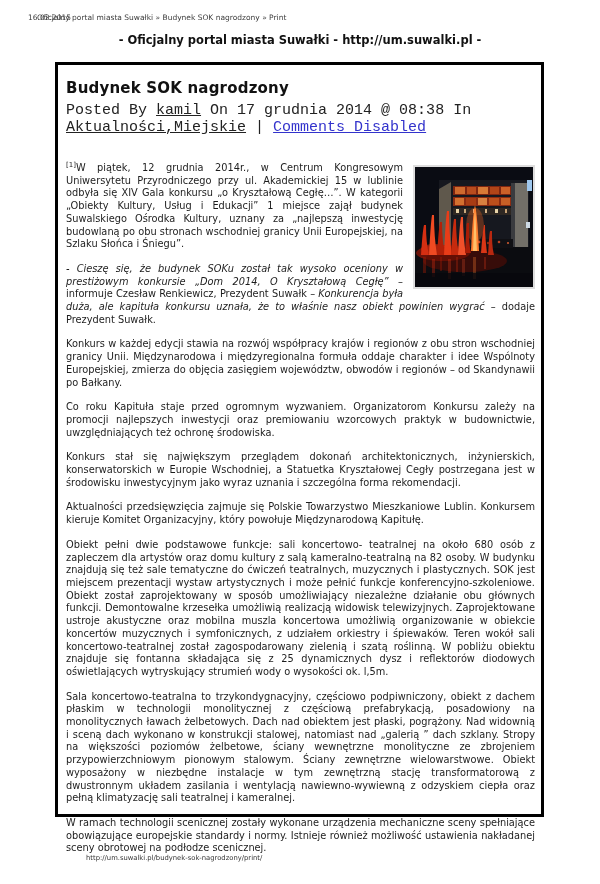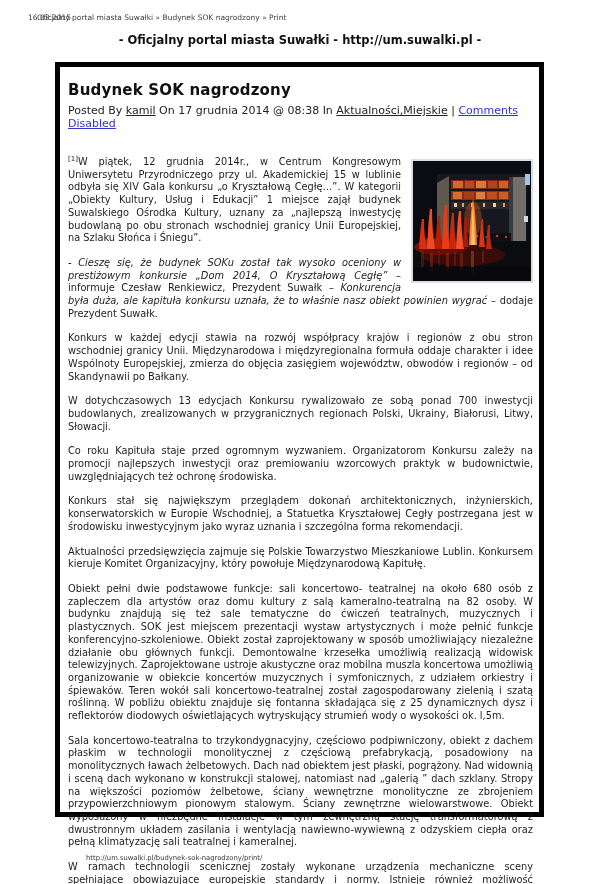--- a/index.html
+++ b/index.html
@@ -17,32 +17,32 @@
   }
   .print-date { position: absolute; left: 28px; top: 0; }
   .breadcrumb { display: block; text-align: left; }
   .site-banner {
     position: absolute; top: 33px; left: 0; width: 600px;
     text-align: center; font-weight: bold; font-size: 11.5px; color: #111;
   }
   .article-box {
     position: absolute; left: 55px; top: 62px;
     width: 489px; height: 755px;
-    border: 5px solid #000000;
+    border: 3px solid #000000;
     box-sizing: border-box;
     padding: 14px 6px 0 8px;
     overflow: visible;
     background: transparent;
   }
   .article-title {
     margin: 0 0 5px 0;
     font-size: 15px; font-weight: bold; color: #111;
     letter-spacing: 0.2px;
   }
-  .byline { font-size: 11px; color: #222; margin: 0; }
+  .byline { font-size: 15px; color: #222; margin: 0; font-family: Liberation Mono, monospace; }
   .plain-link { color: inherit; text-decoration: underline; cursor: pointer; }
   .blue-link { text-decoration: underline; cursor: pointer; }
   .content { font-size: 9.8px; line-height: 12.7px; text-align: justify; color: #1c1c1c; }
   .content p { margin: 0 0 12px 0; }
   .p-first { margin-top: 26px !important; }
   .seg-i { font-style: italic; }
   .seg-b { font-weight: normal; }
   .content sup { font-size: 7px; line-height: 0; }
   .photo-frame {
     float: right;
@@ -147,21 +147,20 @@
         <rect x="41" y="90" width="2" height="15" fill="#c62a0e" opacity="0.3"></rect>
         <rect x="47" y="92" width="3" height="17" fill="#f0502a" opacity="0.25"></rect>
         <rect x="58" y="90" width="3" height="22" fill="#ff7d2e" opacity="0.3"></rect>
         <rect x="69" y="90" width="2" height="12" fill="#d83616" opacity="0.3"></rect>
         <rect y="106" width="118" height="14" fill="#08080c" opacity="0.8"></rect>
       </svg>
     </div>
     <p class="p-first"><sup>[1]</sup><span>W piątek, 12 grudnia 2014r., w Centrum Kongresowym Uniwersytetu Przyrodniczego przy ul. Akademickiej 15 w lublinie odbyła się XIV Gala konkursu „o Kryształową Cegłę…”. W kategorii „Obiekty Kultury, Usług i Edukacji” 1 miejsce zajął budynek Suwalskiego Ośrodka Kultury, uznany za „najlepszą inwestycję budowlaną  po obu stronach wschodniej granicy Unii Europejskiej, na Szlaku Słońca i Śniegu”.</span></p>
     <p><span class="seg-i">- Cieszę się, że budynek SOKu został tak wysoko oceniony w prestiżowym konkursie „Dom 2014, O Kryształową Cegłę” – </span><span>informuje </span><span class="seg-b">Czesław Renkiewicz, Prezydent Suwałk</span><span> – </span><span class="seg-i">Konkurencja była duża, ale kapituła konkursu uznała, że to właśnie nasz obiekt powinien wygrać</span><span> – dodaje </span><span class="seg-b">Prezydent Suwałk</span><span>.</span></p>
     <p>Konkurs w każdej edycji stawia na rozwój współpracy krajów i regionów z obu stron wschodniej granicy Unii. Międzynarodowa i międzyregionalna formuła oddaje charakter i idee Wspólnoty Europejskiej, zmierza do objęcia zasięgiem województw, obwodów i regionów – od Skandynawii po Bałkany.</p>
-    <p>W dotychczasowych 13 edycjach Konkursu rywalizowało ze sobą ponad 700 inwestycji budowlanych, zrealizowanych w przygranicznych regionach Polski, Ukrainy, Białorusi, Litwy, Słowacji.</p>
     <p>Co roku Kapituła staje przed ogromnym wyzwaniem. Organizatorom Konkursu zależy na promocji najlepszych inwestycji oraz premiowaniu wzorcowych praktyk w budownictwie, uwzględniających też ochronę środowiska.</p>
     <p>Konkurs stał się największym przeglądem dokonań architektonicznych, inżynierskich, konserwatorskich w Europie Wschodniej, a Statuetka Kryształowej Cegły postrzegana jest w środowisku inwestycyjnym jako wyraz uznania i szczególna forma rekomendacji.</p>
     <p>Aktualności przedsięwzięcia zajmuje się  Polskie Towarzystwo  Mieszkaniowe Lublin. Konkursem kieruje Komitet Organizacyjny, który powołuje Międzynarodową Kapitułę.</p>
     <p>Obiekt pełni dwie podstawowe funkcje: sali koncertowo- teatralnej na około 680 osób z zapleczem dla artystów oraz domu kultury z salą kameralno-teatralną na 82 osoby. W budynku znajdują się też sale tematyczne do ćwiczeń teatralnych, muzycznych i plastycznych. SOK jest miejscem prezentacji wystaw artystycznych i może pełnić funkcje konferencyjno-szkoleniowe. Obiekt został zaprojektowany w sposób umożliwiający niezależne działanie obu głównych funkcji. Demontowalne krzesełka umożliwią realizacją widowisk telewizyjnych. Zaprojektowane ustroje akustyczne oraz mobilna muszla koncertowa umożliwią organizowanie w obiekcie koncertów muzycznych i symfonicznych, z udziałem orkiestry i śpiewaków. Teren wokół sali koncertowo-teatralnej został zagospodarowany zielenią i szatą roślinną. W pobliżu obiektu znajduje się fontanna składająca się z 25 dynamicznych dysz i reflektorów diodowych oświetlających wytryskujący strumień wody o wysokości ok. l,5m.</p>
     <p>Sala koncertowo-teatralna to trzykondygnacyjny, częściowo podpiwniczony, obiekt z dachem płaskim w technologii monolitycznej z częściową prefabrykacją, posadowiony na monolitycznych ławach żelbetowych. Dach nad obiektem jest płaski, pogrążony. Nad widownią i sceną dach wykonano w konstrukcji stalowej, natomiast nad „galerią ” dach szklany. Stropy na większości poziomów  żelbetowe,  ściany wewnętrzne monolityczne ze zbrojeniem przypowierzchniowym pionowym stalowym. Ściany zewnętrzne wielowarstwowe. Obiekt wyposażony w niezbędne instalacje w tym zewnętrzną stację transformatorową z dwustronnym układem zasilania i wentylacją nawiewno-wywiewną z odzyskiem ciepła oraz pełną klimatyzację sali teatralnej i kameralnej.</p>
     <p>W ramach technologii scenicznej zostały wykonane urządzenia mechaniczne sceny spełniające obowiązujące europejskie standardy i normy. Istnieje również możliwość ustawienia nakładanej sceny obrotowej na podłodze scenicznej.</p>
   </div>
 </div>
 
 <div class="footer-url">http://um.suwalki.pl/budynek-sok-nagrodzony/print/</div>

